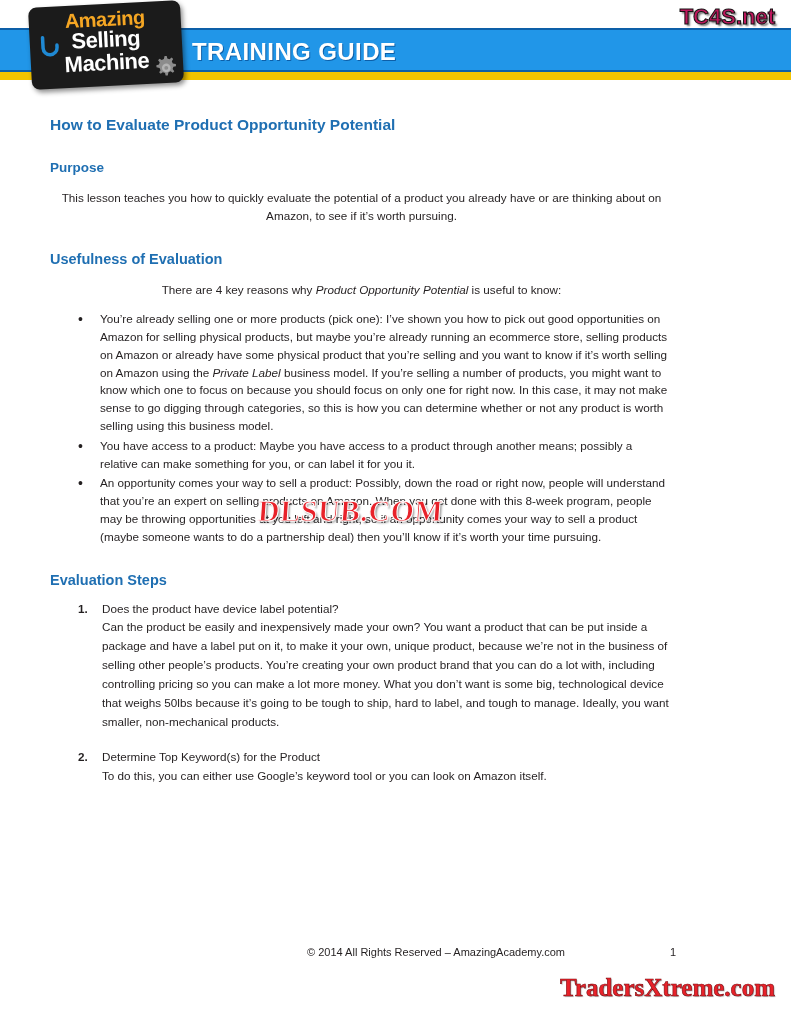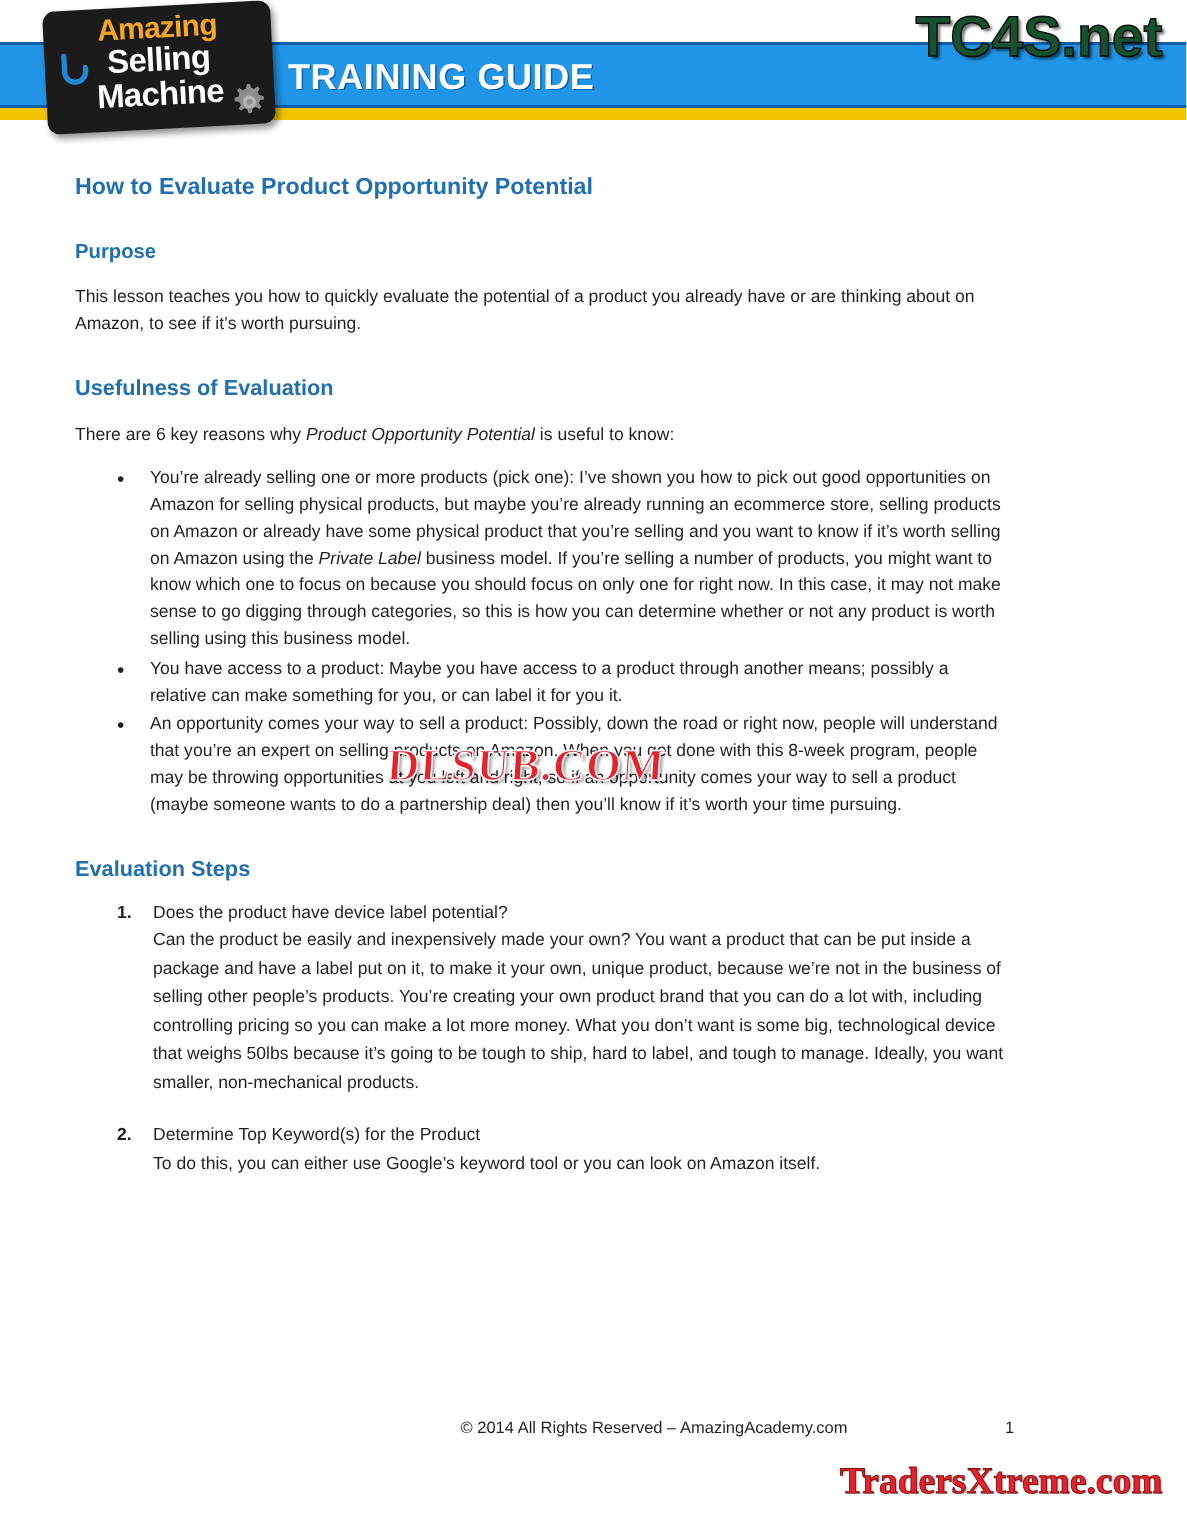--- a/index.html
+++ b/index.html
@@ -50,23 +50,23 @@
     color: #ffffff;
     letter-spacing: 0.4px;
     font-family: "Liberation Sans", sans-serif;
     text-shadow: 1px 1px 0 #0d5fa8;
     text-align: center;
   }
   .site-stamp {
     position: absolute;
     right: 16px;
     top: 4px;
-    font-size: 38px;
-    font-weight: bold;
-    color: #14532d;
+    font-size: 22px;
+    font-weight: bold;
+    color: #be185d;
     -webkit-text-stroke: 1px #111;
     text-shadow: 2px 2px 2px rgba(0,0,0,0.55);
     font-family: "Liberation Sans", sans-serif;
   }
 
   
   .logo {
     position: absolute;
     left: 30px;
     top: 4px;
@@ -148,20 +148,21 @@
     font-family: "Liberation Sans", sans-serif;
   }
   h2.sec.big {
     font-size: 14.5px;
   }
   p.body {
     font-size: 11.7px;
     line-height: 1.52;
     margin: 14px 0 0 0;
     color: #231f20;
+    text-align: center;
   }
   ul.bullets {
     margin: 12px 0 0 0;
     padding-left: 46px;
     list-style: none;
   }
   ul.bullets > li {
     position: relative;
     font-size: 11.7px;
     line-height: 1.52;
@@ -280,21 +281,21 @@
 
 <div class="content">
 
   <h1 class="doc-title">How to Evaluate Product Opportunity Potential</h1>
 
   <h2 class="sec">Purpose</h2>
   <p class="body">This lesson teaches you how to quickly evaluate the potential of a product you already have or are thinking about on Amazon, to see if it’s worth pursuing.</p>
 
   <h2 class="sec big">Usefulness of Evaluation</h2>
   <p class="body">
-    <span>There are 6 key reasons why </span><span class="ital">Product Opportunity Potential</span><span> is useful to know:</span>
+    <span>There are 4 key reasons why </span><span class="ital">Product Opportunity Potential</span><span> is useful to know:</span>
   </p>
 
   <ul class="bullets">
     <li>
       <span class="strong">You’re already selling one or more products (pick one)</span><span>:  I’ve shown you how to pick out good opportunities on Amazon for selling physical products, but maybe you’re already running an ecommerce store, selling products on Amazon or already have some physical product that you’re selling and you want to know if it’s worth selling on Amazon using the </span><span class="ital">Private Label</span><span> business model.  If you’re selling a number of products, you might want to know which one to focus on because you should focus on </span><span class="strong">only one</span><span> for right now.  In this case, it may not make sense to go digging through categories, so this is how you can determine whether or not any product is worth selling using this business model.</span>
     </li>
     <li>
       <span class="strong">You have access to a product</span><span>:  Maybe you have access to a product through another means; possibly a relative can make something for you, or can label it for you it.</span>
     </li>
     <li>

